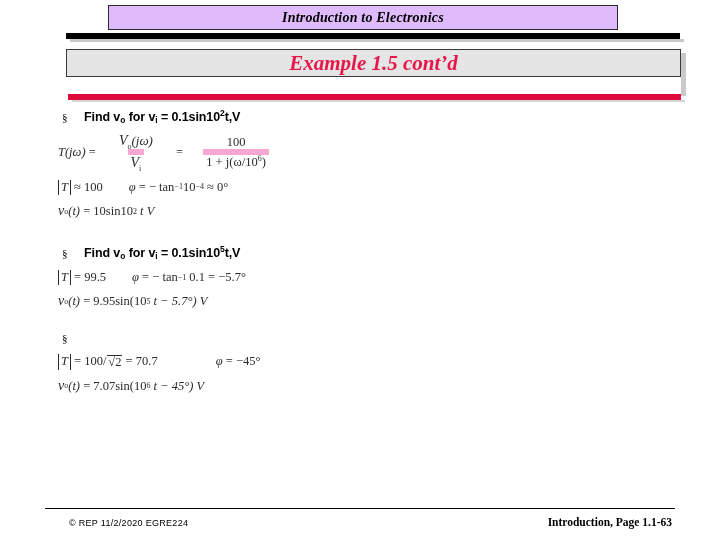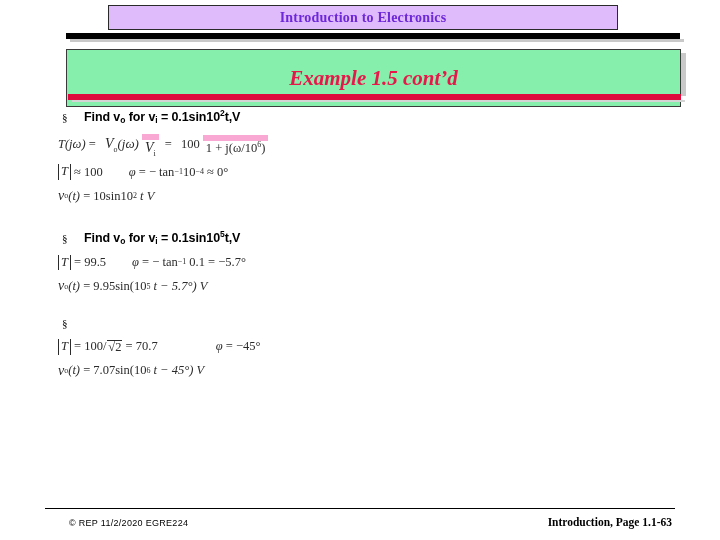--- a/index.html
+++ b/index.html
@@ -26,23 +26,24 @@
     border: 1px solid #2a2a2a;
     box-sizing: border-box;
     display: flex;
     align-items: center;
     justify-content: center;
   }
   .course-title-text {
     font-family: "Liberation Serif", serif;
     font-weight: bold;
     font-size: 14px;
-    color: #6d28d9;
+    color: #000000;
     letter-spacing: 0.2px;
     white-space: nowrap;
+    font-style: italic;
   }
 
   
   .black-rule {
     position: absolute;
     left: 66px;
     top: 33px;
     width: 614px;
     height: 6px;
     background: #000000;
@@ -55,22 +56,22 @@
     height: 3px;
     background: #c9c9c9;
   }
 
   
   .slide-banner {
     position: absolute;
     left: 66px;
     top: 49px;
     width: 615px;
-    height: 58px;
-    background: #86efac;
+    height: 28px;
+    background: #e5e5e5;
     border: 1px solid #3a3a3a;
     box-sizing: border-box;
     display: flex;
     align-items: center;
     justify-content: center;
   }
   .slide-banner-shadow {
     position: absolute;
     left: 681px;
     top: 53px;
@@ -185,24 +186,24 @@
     line-height: 0;
   }
   sub.ix {
     font-size: 8px;
     vertical-align: sub;
     line-height: 0;
   }
   
   .frac {
     display: inline-flex;
-    flex-direction: row;
+    flex-direction: column;
     align-items: center;
     vertical-align: middle;
-    margin: 0 3px;
+    margin: 0 17px;
     line-height: 1.02;
   }
   .frac .num {
     padding: 0 3px 1px 3px;
   }
   .frac .den {
     padding: 1px 3px 0 3px;
     border-top: 6px solid #f9a8d4;
   }
   .frac.big .num, .frac.big .den {

